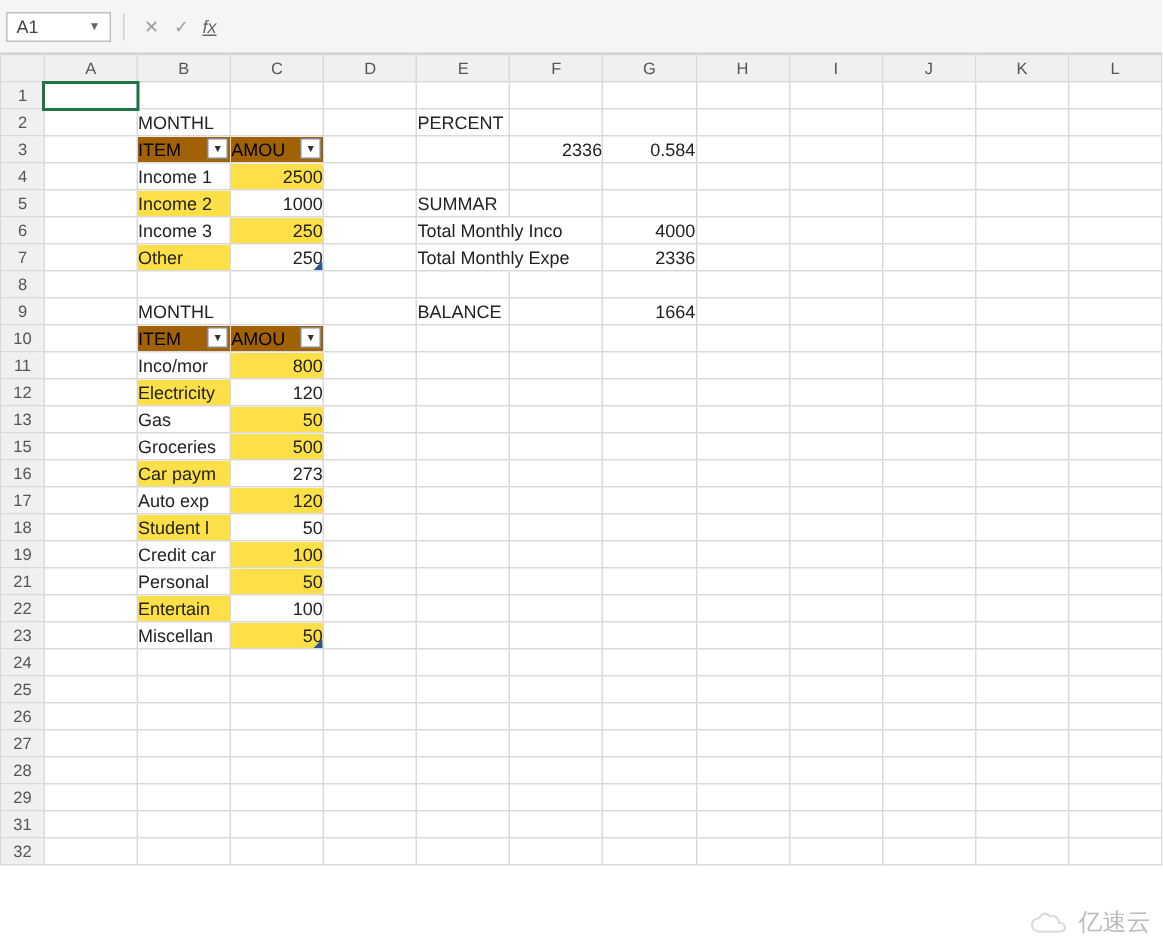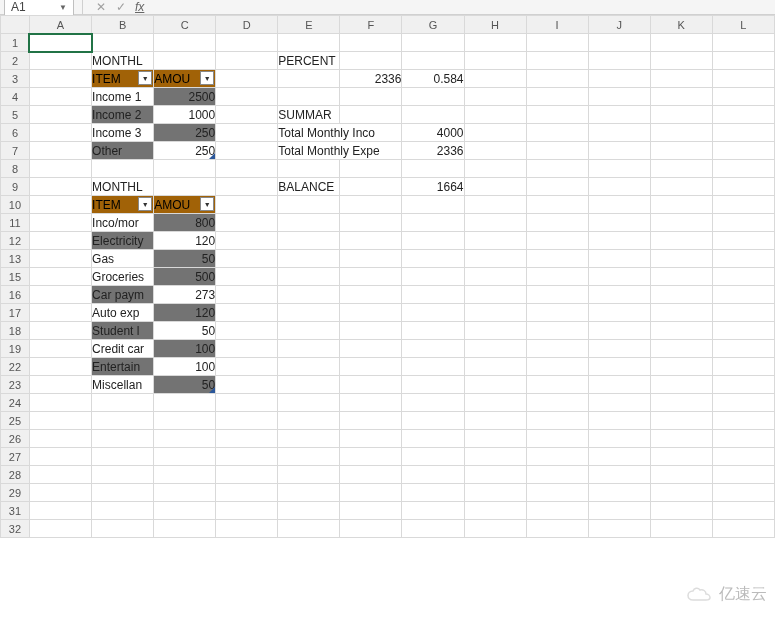--- a/index.html
+++ b/index.html
@@ -11,21 +11,21 @@
     width: 775px;
     height: 626px;
     overflow: hidden;
     position: relative;
     color: #222;
   }
   .formula-bar {
     display: flex;
     align-items: center;
     border-bottom: 1px solid #d0d0d0;
-    height: 15px;
+    height: 36px;
     background: #f5f5f5;
   }
   .namebox {
     width: 70px;
     height: 20px;
     margin-left: 4px;
     border: 1px solid #c0c0c0;
     background: #fff;
     display: flex;
     align-items: center;
@@ -117,21 +117,21 @@
     height: 14px;
     background: #fff;
     border: 1px solid #888;
     display: flex;
     align-items: center;
     justify-content: center;
     font-size: 7px;
     color: #333;
     line-height: 1;
   }
-  .stripe { background: #737373; }
+  .stripe { background: #fde047; }
   .active-cell {
     outline: 2px solid #217346;
     outline-offset: -1px;
     background: #fff;
   }
   
   .mark-br::after {
     content: '';
     position: absolute;
     right: 0; bottom: 0;
@@ -475,20 +475,35 @@
           <td class=""></td>
           <td class=""></td>
           <td class=""></td>
           <td class=""></td>
           <td class=""></td>
           <td class=""></td>
           <td class=""></td>
           <td class=""></td>
         </tr>
         <tr>
+          <th class="rowhdr">21</th>
+          <td class=""></td>
+          <td class="txt rel"><span>Personal</span></td>
+          <td class="num rel stripe"><span>50</span></td>
+          <td class=""></td>
+          <td class=""></td>
+          <td class=""></td>
+          <td class=""></td>
+          <td class=""></td>
+          <td class=""></td>
+          <td class=""></td>
+          <td class=""></td>
+          <td class=""></td>
+        </tr>
+        <tr>
           <th class="rowhdr">22</th>
           <td class=""></td>
           <td class="txt rel stripe"><span>Entertain</span></td>
           <td class="num rel"><span>100</span></td>
           <td class=""></td>
           <td class=""></td>
           <td class=""></td>
           <td class=""></td>
           <td class=""></td>
           <td class=""></td>

